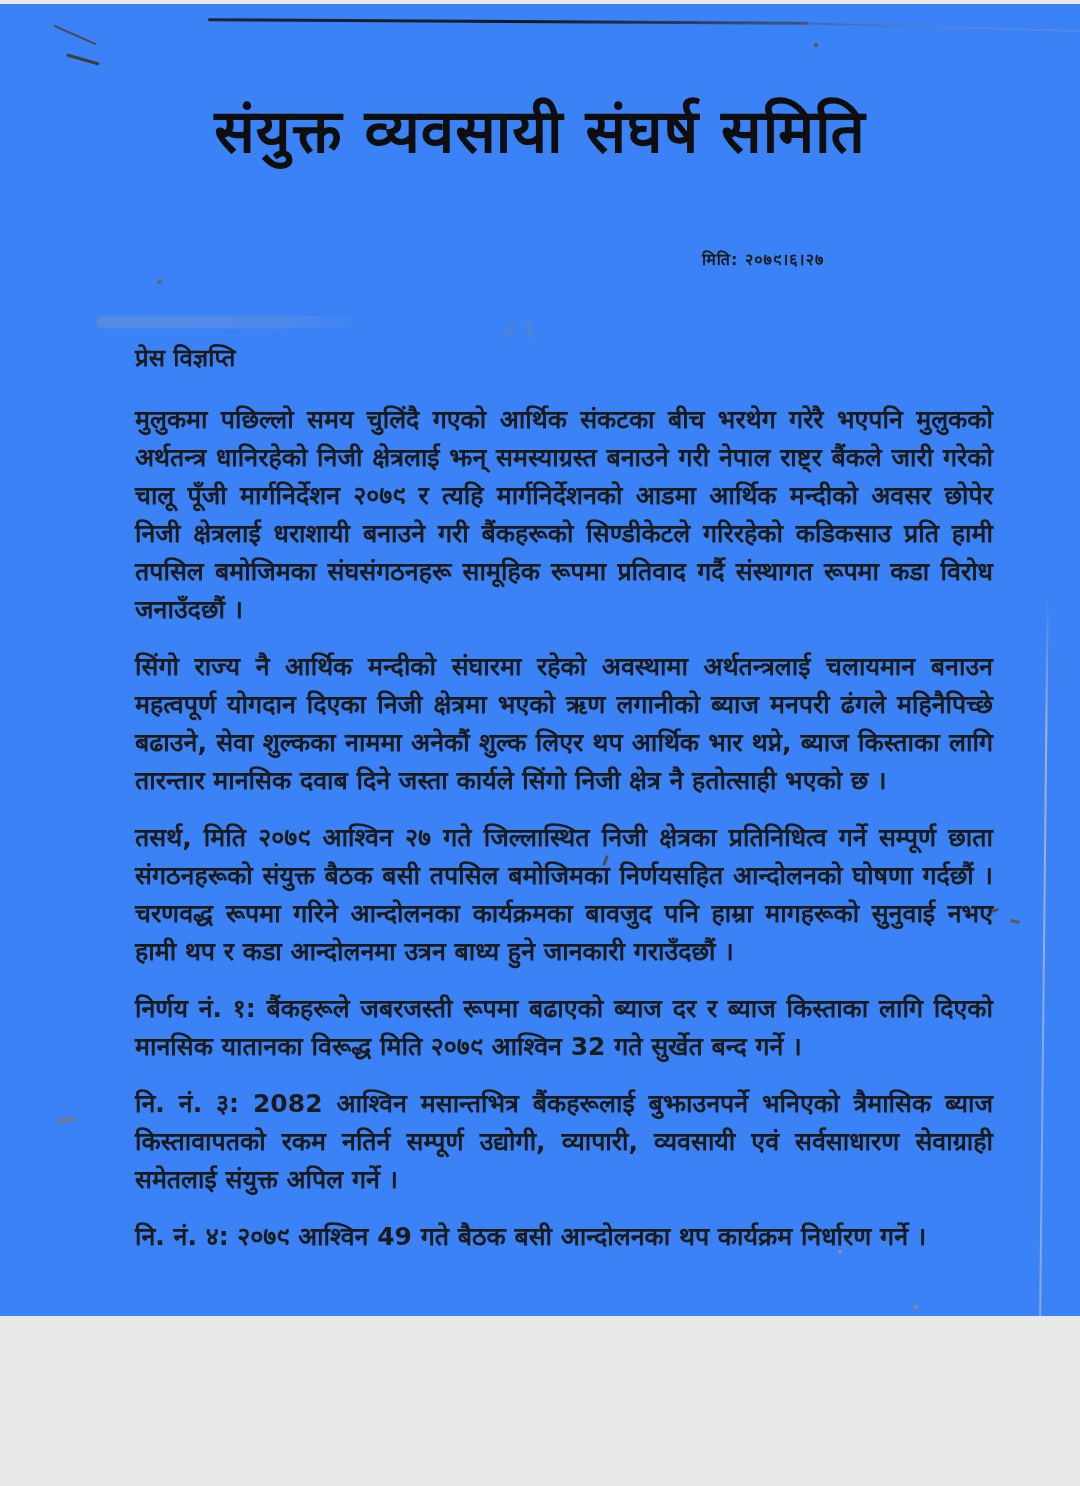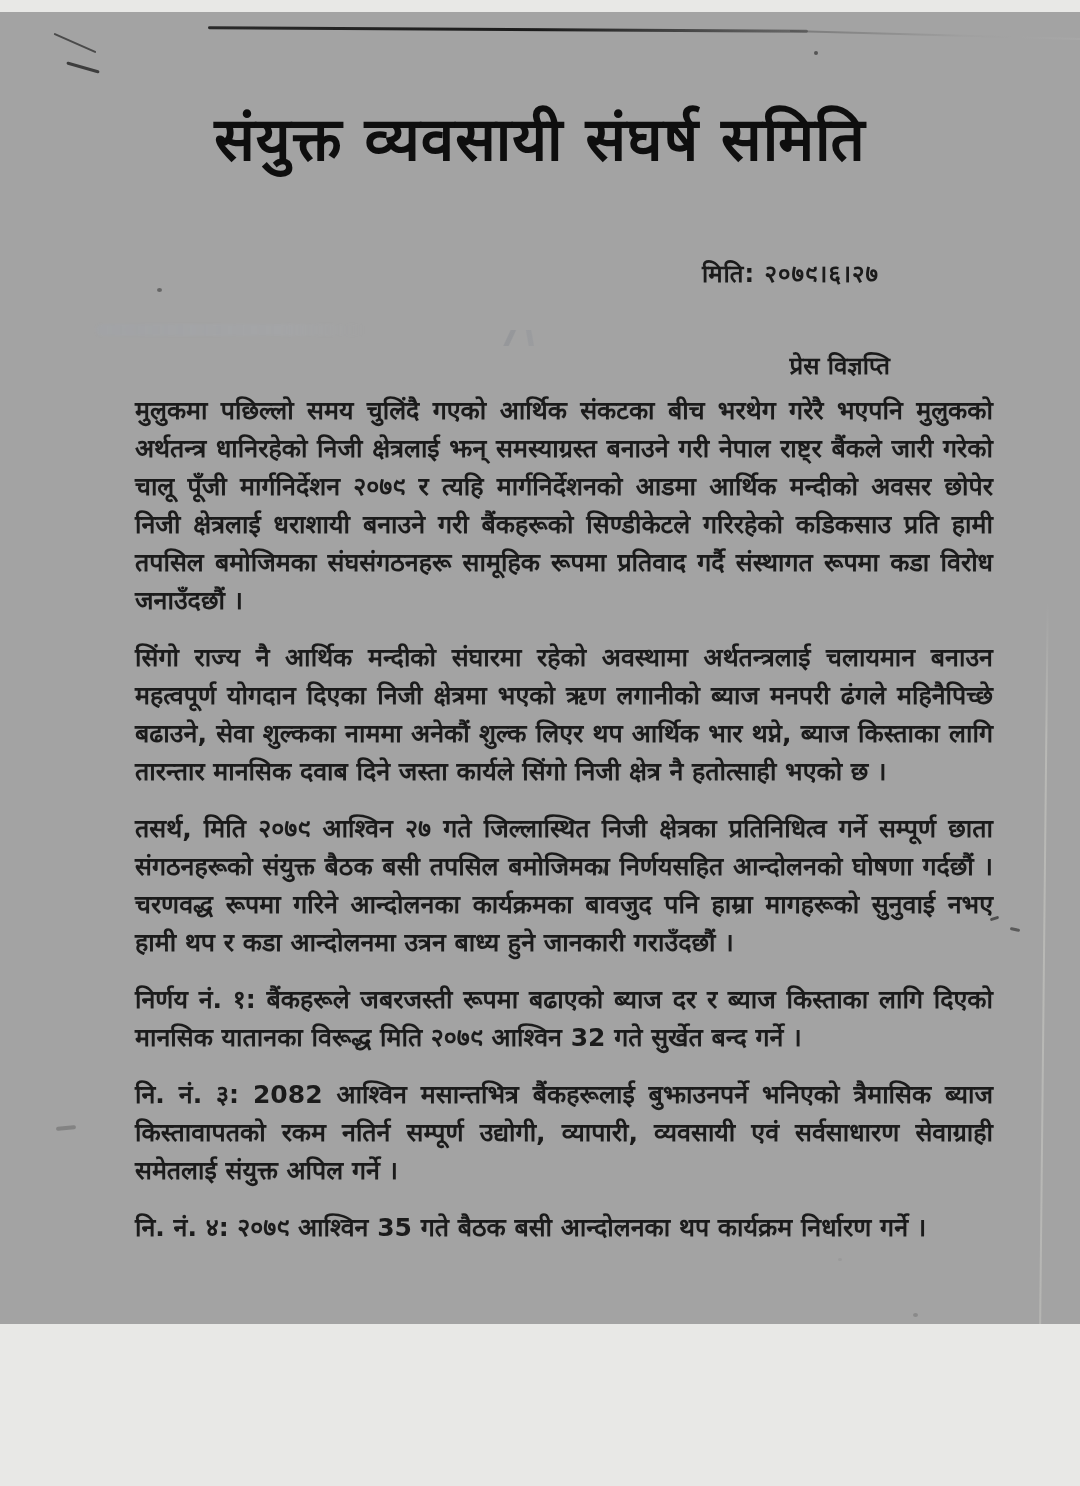--- a/index.html
+++ b/index.html
@@ -5,22 +5,22 @@
 <style>
   html, body {
     margin: 0;
     padding: 0;
     background: #e8e8e6;
   }
   .page {
     position: relative;
     width: 1080px;
     height: 1312px;
-    margin: 12px auto;
-    background: #a3a3a3;
+    margin: 4px auto;
+    background: #3b82f6;
     overflow: hidden;
     font-family: "DejaVu Sans", sans-serif;
     color: #1b1b1b;
   }
   
   .fold-line-dark {
     position: absolute;
     left: 208px; top: 16px;
     width: 600px; height: 3px;
     background: linear-gradient(to right, rgba(20,20,20,.85), rgba(20,20,20,.95) 55%, rgba(60,60,60,.55));
@@ -90,35 +90,35 @@
     margin: 0;
     text-align: center;
     font-size: 60px;
     font-weight: 800;
     letter-spacing: 1px;
     color: #0e0e0e;
   }
   .date-line {
     position: absolute;
     left: 702px; top: 244px;
-    font-size: 24px;
+    font-size: 16px;
     font-weight: 600;
     letter-spacing: 1px;
   }
   .press-heading {
     position: absolute;
     left: 135px; top: 336px;
     width: 755px;
-    text-align: right;
+    text-align: left;
     font-size: 24px;
     font-weight: 700;
   }
   .content {
     position: absolute;
-    left: 135px; top: 380px;
+    left: 135px; top: 397px;
     width: 858px;
     font-size: 25px;
     font-weight: 600;
     line-height: 38px;
     text-align: justify;
   }
   .content p { margin: 0 0 19px 0; }
   .content p.tapsil { margin-bottom: 24px; }
 </style>
 </head>
@@ -147,16 +147,16 @@
   <div class="date-line">मिति: २०७९।६।२७</div>
 
   <div class="press-heading">प्रेस विज्ञप्ति</div>
 
   <div class="content">
     <p>मुलुकमा पछिल्लो समय चुलिंदै गएको आर्थिक संकटका बीच भरथेग गरेरै भएपनि मुलुकको अर्थतन्त्र धानिरहेको निजी क्षेत्रलाई झन् समस्याग्रस्त बनाउने गरी नेपाल राष्ट्र बैंकले जारी गरेको चालू पूँजी मार्गनिर्देशन २०७९ र त्यहि मार्गनिर्देशनको आडमा आर्थिक मन्दीको अवसर छोपेर निजी क्षेत्रलाई धराशायी बनाउने गरी बैंकहरूको सिण्डीकेटले गरिरहेको कडिकसाउ प्रति हामी तपसिल बमोजिमका संघसंगठनहरू सामूहिक रूपमा प्रतिवाद गर्दै संस्थागत रूपमा कडा विरोध जनाउँदछौं ।</p>
     <p>सिंगो राज्य नै आर्थिक मन्दीको संघारमा रहेको अवस्थामा अर्थतन्त्रलाई चलायमान बनाउन महत्वपूर्ण योगदान दिएका निजी क्षेत्रमा भएको ऋण लगानीको ब्याज मनपरी ढंगले महिनैपिच्छे बढाउने, सेवा शुल्कका नाममा अनेकौं शुल्क लिएर थप आर्थिक भार थप्ने, ब्याज किस्ताका लागि तारन्तार मानसिक दवाब दिने जस्ता कार्यले सिंगो निजी क्षेत्र नै हतोत्साही भएको छ ।</p>
     <p>तसर्थ, मिति २०७९ आश्विन २७ गते जिल्लास्थित निजी क्षेत्रका प्रतिनिधित्व गर्ने सम्पूर्ण छाता संगठनहरूको संयुक्त बैठक बसी तपसिल बमोजिमका निर्णयसहित आन्दोलनको घोषणा गर्दछौं । चरणवद्ध रूपमा गरिने आन्दोलनका कार्यक्रमका बावजुद पनि हाम्रा मागहरूको सुनुवाई नभए हामी थप र कडा आन्दोलनमा उत्रन बाध्य हुने जानकारी गराउँदछौं ।</p>
     <p>निर्णय नं. १: बैंकहरूले जबरजस्ती रूपमा बढाएको ब्याज दर र ब्याज किस्ताका लागि दिएको मानसिक यातानका विरूद्ध मिति २०७९ आश्विन 32 गते सुर्खेत बन्द गर्ने ।</p>
     <p>नि. नं. ३: 2082 आश्विन मसान्तभित्र बैंकहरूलाई बुझाउनपर्ने भनिएको त्रैमासिक ब्याज किस्तावापतको रकम नतिर्न सम्पूर्ण उद्योगी, व्यापारी, व्यवसायी एवं सर्वसाधारण सेवाग्राही समेतलाई संयुक्त अपिल गर्ने ।</p>
-    <p>नि. नं. ४: २०७९ आश्विन 35 गते बैठक बसी आन्दोलनका थप कार्यक्रम निर्धारण गर्ने ।</p>
+    <p>नि. नं. ४: २०७९ आश्विन 49 गते बैठक बसी आन्दोलनका थप कार्यक्रम निर्धारण गर्ने ।</p>
   </div>
 
 </div>
 
 </body></html>

